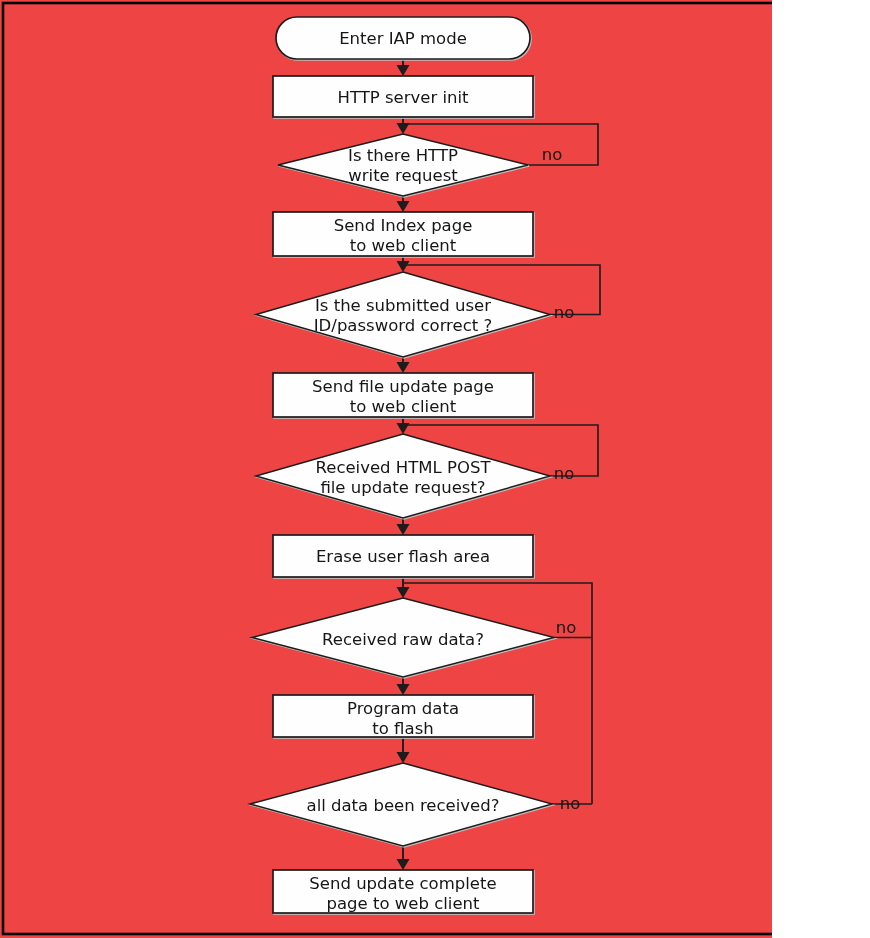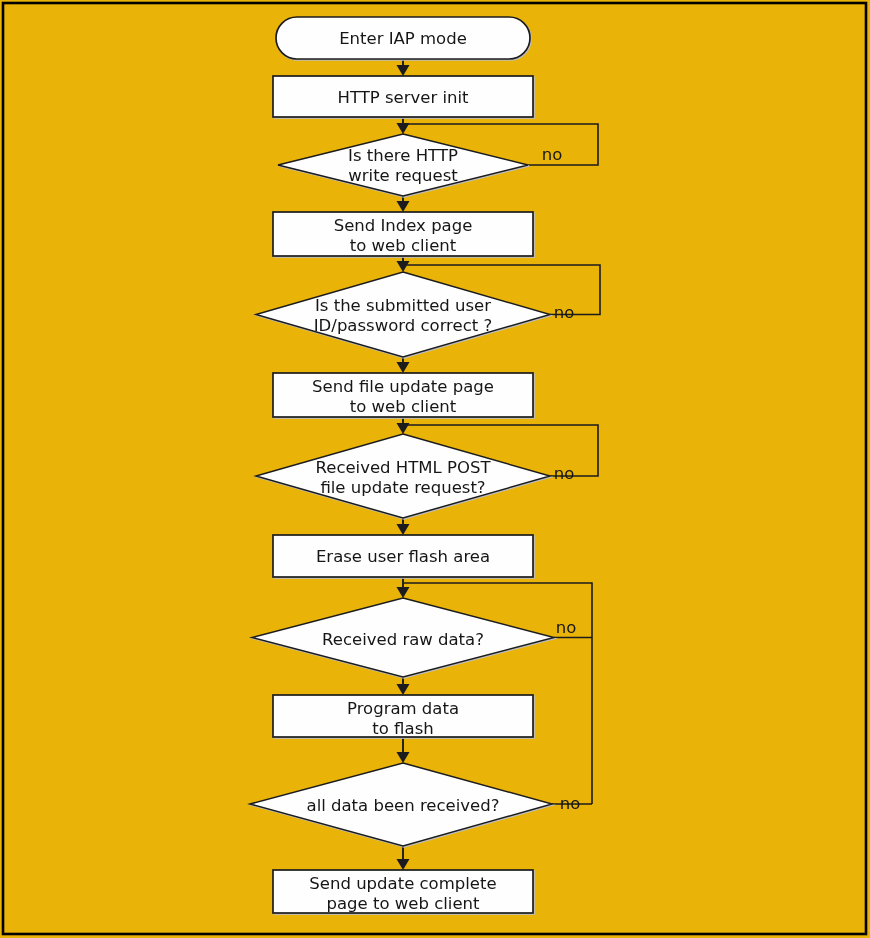--- a/index.html
+++ b/index.html
@@ -1,16 +1,16 @@
 <!DOCTYPE html>
 <html><head>
 <meta charset="utf-8">
 <style>
   html,body{margin:0;padding:0;background:#ffffff}
-  .stage{position:relative;width:870px;height:938px;background:#eab308;overflow:hidden}
+  .stage{position:relative;width:772px;height:938px;background:#ef4444;overflow:hidden}
   svg{display:block}
   .frame{fill:none;stroke:#000000;stroke-width:2.6px}
   .shp{fill:#fefefe;stroke:#1c1c1c;stroke-width:1.7px;filter:drop-shadow(1.8px 1.8px 0 #bdbdbd)}
   .dia{stroke-width:1.5px}
   .conn{stroke:#1c1c1c;stroke-width:1.9px;fill:none}
   .loop{stroke:#1c1c1c;stroke-width:1.6px;fill:none}
   .head{fill:#1c1c1c;stroke:none}
   .lbl{font-family:"DejaVu Sans","Liberation Sans",sans-serif;font-size:16.5px;fill:#161616;text-anchor:middle}
 </style>
 </head>

